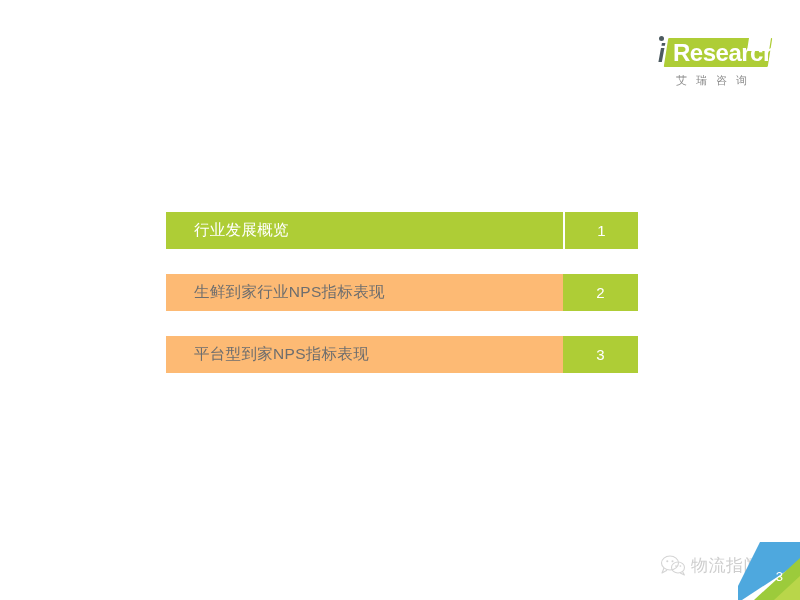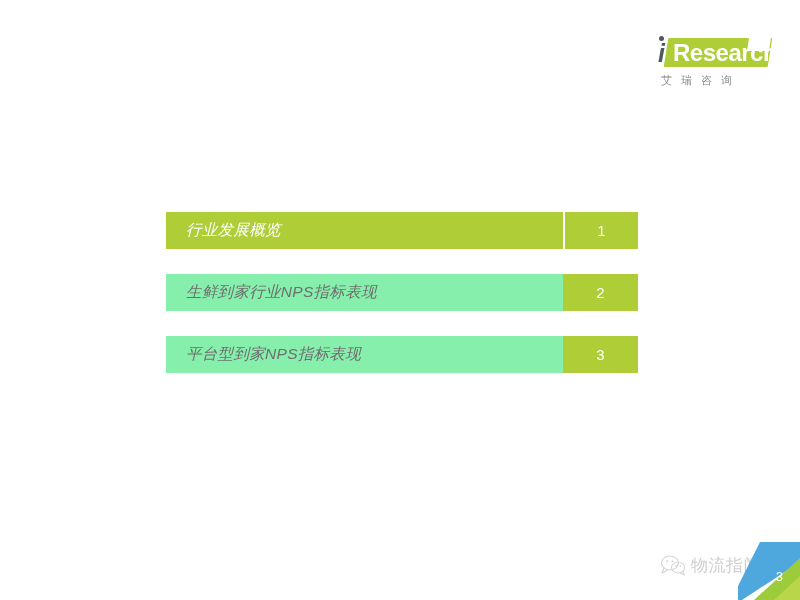--- a/index.html
+++ b/index.html
@@ -87,21 +87,21 @@
     letter-spacing: -0.5px;
   }
   .logo-cn {
     position: absolute;
     left: 9px;
     top: 37px;
     width: 110px;
     font-size: 11px;
     color: #8c8c8c;
     letter-spacing: 9px;
-    text-align: left;
+    text-align: center;
     white-space: nowrap;
   }
 
   
   .agenda {
     position: absolute;
     left: 166px;
     top: 212px;
     width: 472px;
   }
@@ -111,25 +111,24 @@
     margin-bottom: 25px;
     display: flex;
     align-items: stretch;
   }
   .agenda-row:last-child { margin-bottom: 7px; }
 
   .agenda-label {
     flex: 1 1 auto;
     display: flex;
     align-items: center;
-    padding-left: 20px;
+    padding-left: 28px;
     font-size: 15.5px;
     letter-spacing: 0.3px;
     box-sizing: border-box;
-    font-style: italic;
   }
   .agenda-num {
     flex: 0 0 75px;
     display: flex;
     align-items: center;
     justify-content: center;
     font-size: 15px;
     box-sizing: border-box;
   }
 
@@ -139,21 +138,21 @@
     color: #ffffff;
   }
   .agenda-row.is-active .agenda-num {
     background: #aecd36;
     color: #ffffff;
     border-left: 2px solid #ffffff;
   }
 
   
   .agenda-row.is-idle .agenda-label {
-    background: #86efac;
+    background: #fdba74;
     color: #6e6e6e;
   }
   .agenda-row.is-idle .agenda-num {
     background: #aecd36;
     color: #ffffff;
   }
 
   
   .watermark {
     position: absolute;

